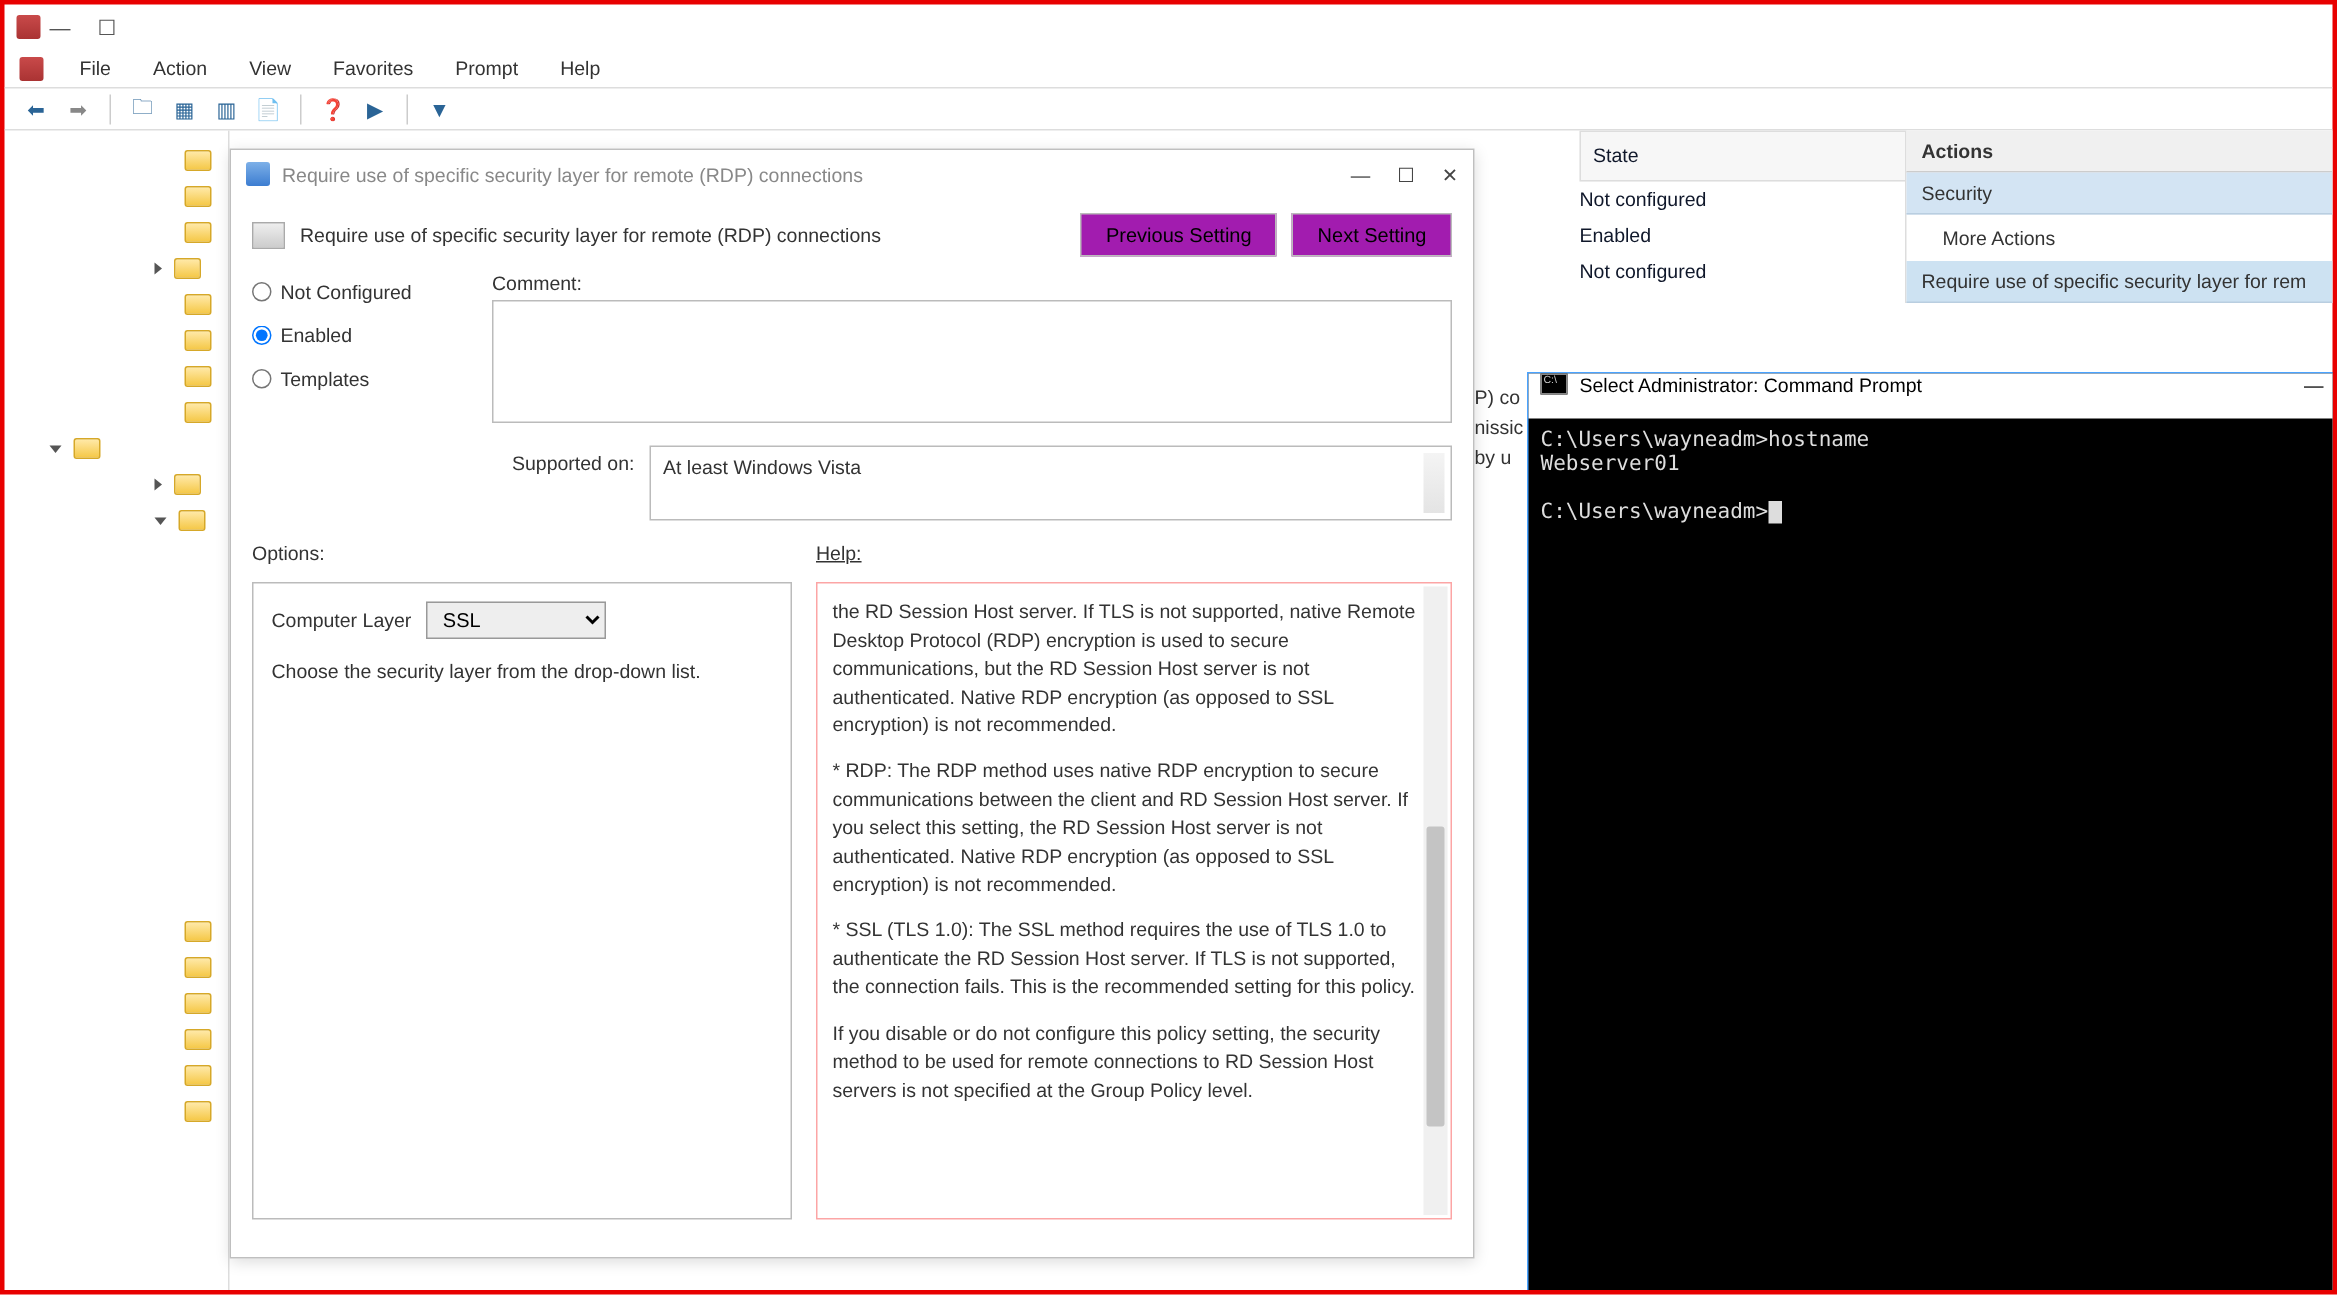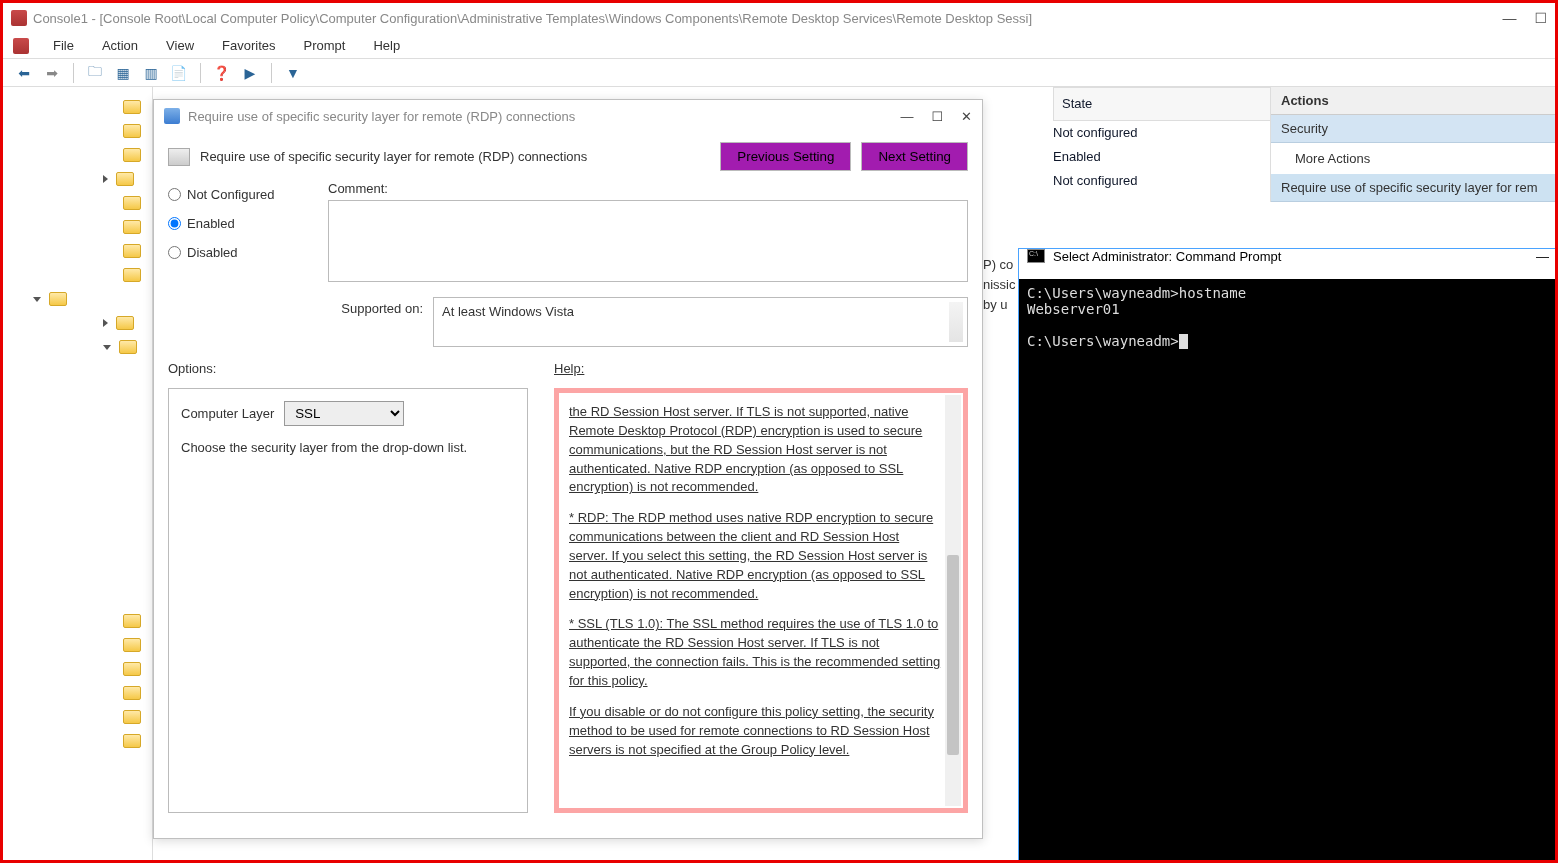--- a/index.html
+++ b/index.html
@@ -239,21 +239,21 @@
 .supported-row .sbox::after {
   content: "";
   position: absolute;
   right: 4px; top: 4px; bottom: 4px; width: 14px;
   background: linear-gradient(#f4f4f4,#e4e4e4);
 }
 
 .dlg-grid {
   display: flex;
   padding: 14px;
-  gap: 26px;
+  gap: 16px;
   height: 480px;
 }
 .optcol { width: 360px; display:flex; flex-direction:column; }
 .optcol .ohdr { margin-bottom: 12px; }
 .optbox {
   flex:1;
   border: 1px solid #bbb;
   padding: 12px;
 }
 .optbox .row { display:flex; align-items:center; gap:10px; margin-bottom:14px; }
@@ -261,26 +261,25 @@
   border:1px solid #999;
   background:#eee;
   padding:3px 6px;
   width: 120px;
   cursor:pointer;
 }
 .helpcol { flex:1; display:flex; flex-direction:column; }
 .helpcol .hhdr { margin-bottom: 12px; text-decoration: underline; }
 .helpbox {
   flex:1;
-  border: 5px solid #fca5a5;
+  border: 1px solid #fca5a5;
   padding: 10px 22px 10px 10px;
   overflow-y: auto;
   line-height: 1.45;
   position: relative;
-  text-decoration: underline;
 }
 .helpbox p { margin-bottom: 12px; }
 
 
 .cmdwin {
   position: absolute;
   left: 1015px; top: 245px;
   width: 540px;
   height: 615px;
   background: #000;
@@ -324,21 +323,20 @@
   position:absolute; right:2px; top:2px; bottom:2px;
   width:16px; background:#f0f0f0;
 }
 .fake-scroll .thumb { position:absolute; left:2px; right:2px; top:160px; height:200px; background:#c4c4c4; border-radius:2px; }
 </style>
 </head>
 <body>
 
 <div class="titlebar">
   <div class="appicon"></div>
-  <div class="title">Console1 - [Console Root\Local Computer Policy\Computer Configuration\Administrative Templates\Windows Components\Remote Desktop Services\Remote Desktop Sessi]</div>
   <div class="win-controls">
     <span>—</span>
     <span>☐</span>
   </div>
 </div>
 
 <div class="menubar">
   <div class="appicon"></div>
   <span class="menuitem">File</span>
   <span class="menuitem">Action</span>
@@ -459,21 +457,21 @@
       <label>
           <input type="radio" name="st" style=""> 
           <span>Not Configured</span>
         </label>
       <label>
           <input type="radio" name="st" checked="" style=""> 
           <span>Enabled</span>
         </label>
       <label>
           <input type="radio" name="st" style=""> 
-          <span>Disabled</span>
+          <span>Templates</span>
         </label>
     </div>
     <div class="midcol">
       <div class="lbl">Comment:</div>
       <textarea style=""></textarea>
       <div class="supported-row">
         <div class="slabel">Supported on:</div>
         <div class="sbox">At least Windows Vista</div>
       </div>
     </div>

